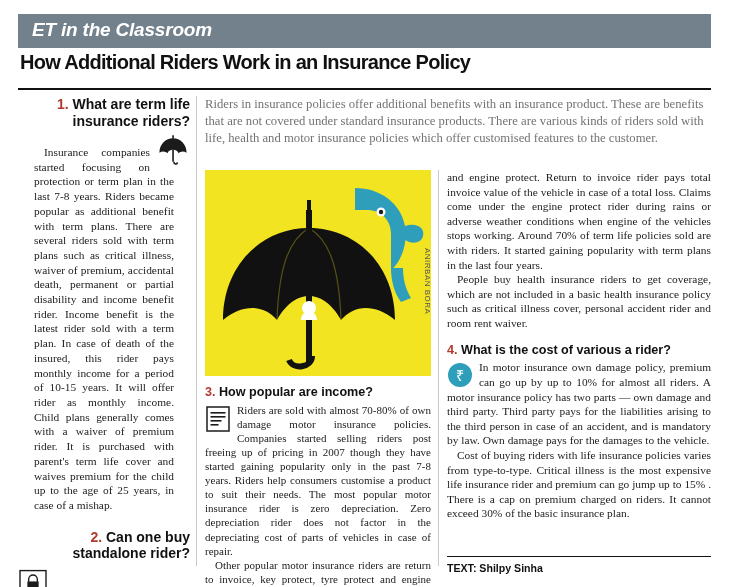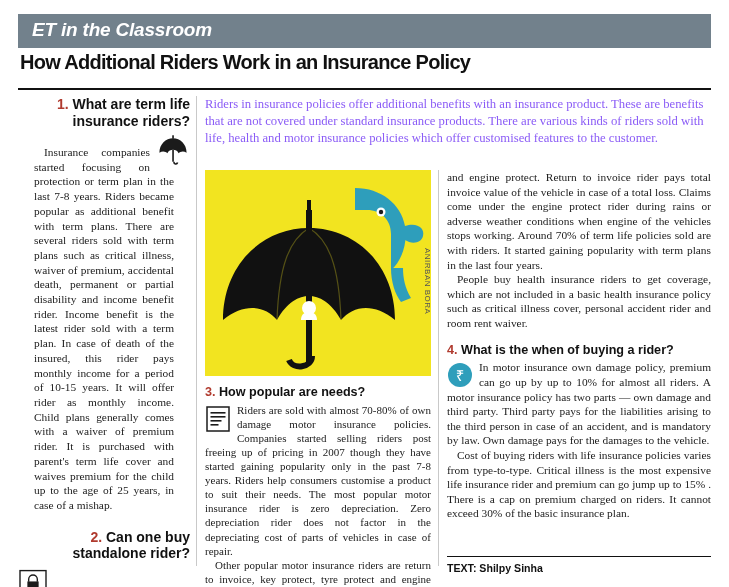--- a/index.html
+++ b/index.html
@@ -103,21 +103,21 @@
     background: #c9c9c9;
   }
 
   
   .intro {
     position: absolute;
     left: 205px; top: 96px;
     width: 505px;
     font-size: 12.7px;
     line-height: 1.33;
-    color: #8b5cf6;
+    color: #737373;
     font-family: "Liberation Serif", serif;
   }
 
   
   .illus {
     position: absolute;
     left: 205px; top: 170px;
     width: 226px; height: 206px;
     background: #f2e420;
     overflow: hidden;
@@ -266,42 +266,42 @@
 
       <circle cx="104" cy="138" r="7" fill="#ffffff"></circle>
       <path d="M96 150 C96 144 100 142 104 142 C108 142 112 144 112 150 Z" fill="#ffffff"></path>
     </svg>
   </div>
   <div class="credit">ANIRBAN BORA</div>
 
   <div class="col2b">
     <div class="q-head">
       <span class="q-num">3.</span>
-      <span>How popular are needs?</span>
+      <span>How popular are income?</span>
     </div>
     <svg class="doc-float" viewBox="0 0 26 28">
       <rect x="2" y="2" width="22" height="24" fill="#ffffff" stroke="#1b1b1b" stroke-width="1.5"></rect>
       <rect x="5.5" y="7" width="15" height="1.6" fill="#1b1b1b"></rect>
       <rect x="5.5" y="11" width="15" height="1.6" fill="#1b1b1b"></rect>
       <rect x="5.5" y="15" width="11" height="1.6" fill="#1b1b1b"></rect>
       <rect x="5.5" y="19" width="8" height="1.6" fill="#1b1b1b"></rect>
     </svg>
     <p>Riders are sold with almost 70-80% of own damage motor insurance policies. Companies started selling riders post freeing up of  pricing in 2007 though they have started gaining popularity only in the past 7-8 years. Riders help consumers customise a product to suit their needs. The most popular motor insurance rider is zero depreciation. Zero depreciation rider does not factor in the depreciating cost of  parts of vehicles in case of  repair.</p>
     <p class="indent">Other popular motor insurance riders are return to invoice, key protect, tyre protect and engine protect. Return to invoice rider pays total invoice value of  the vehicle in case of  a total loss. Claims come under the engine protect rider during rains or adverse weather conditions when engine of  the vehicles stops working. Around 70% of  term life policies sold are with riders. It started gaining popularity with term plans in the last four years.</p>
   </div>
 
   <div class="col3">
 
     <p>and engine protect. Return to invoice rider pays total invoice value of  the vehicle in case of  a total loss. Claims come under the engine protect rider during rains or adverse weather conditions when engine of  the vehicles stops working. Around 70% of  term life policies sold are with riders. It started gaining popularity with term plans in the last four years.</p>
     <p class="indent">People buy health insurance riders to get coverage, which are not included in a basic health insurance policy such as critical illness cover, personal accident rider and room rent waiver.</p>
 
     <div class="q4-wrap">
       <div class="q-head">
         <span class="q-num">4.</span>
-        <span>What is the when of buying a rider?</span>
+        <span>What is the cost of various a rider?</span>
       </div>
       <svg class="rupee-float" viewBox="0 0 26 26">
         <circle cx="13" cy="13" r="12" fill="#2e9ebb"></circle>
         <text x="13" y="19" font-size="15" font-family="Liberation Serif, serif" fill="#ffffff" text-anchor="middle">₹</text>
       </svg>
       <p>In motor insurance own damage policy, premium can go up by up to 10% for almost all riders. A motor insurance policy has two parts — own damage and third party. Third party pays for the liabilities arising to the third person in case of  an accident, and is mandatory by law. Own damage pays for the damages to the vehicle.</p>
       <p class="indent">Cost of  buying riders with life insurance policies varies from type-to-type. Critical illness is the most expensive life insurance rider and premium can go jump up to 15% . There is a cap on premium charged on riders. It cannot exceed 30% of  the basic insurance plan.</p>
     </div>
   </div>
 

